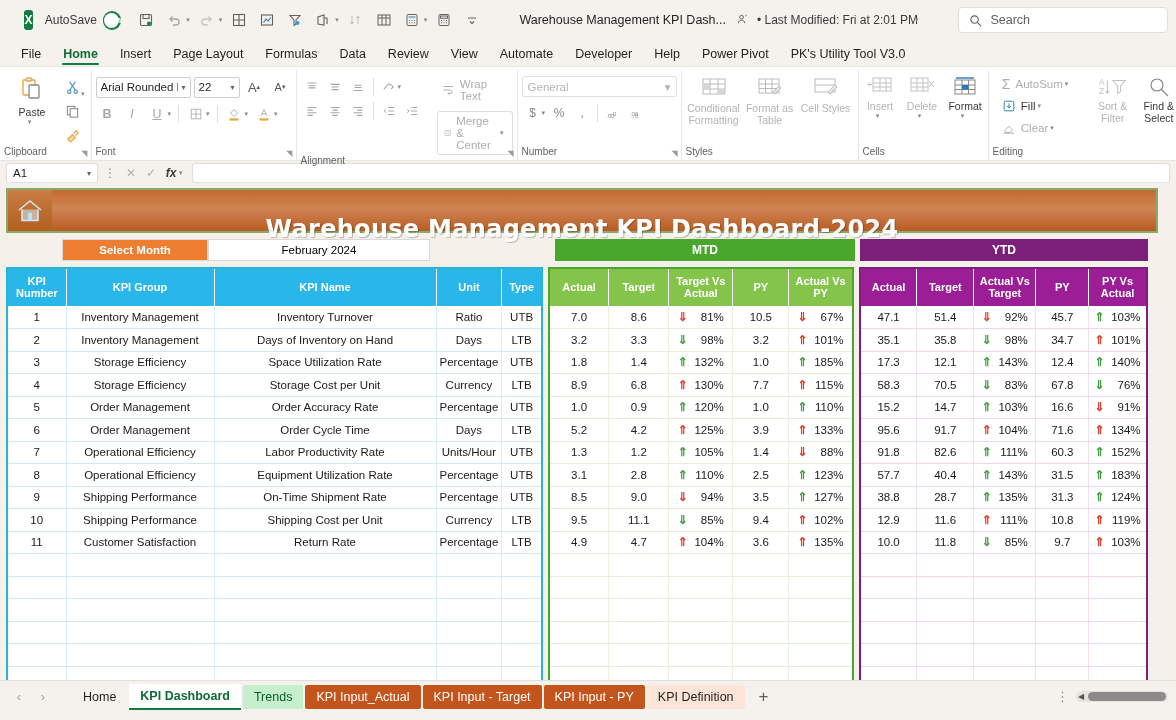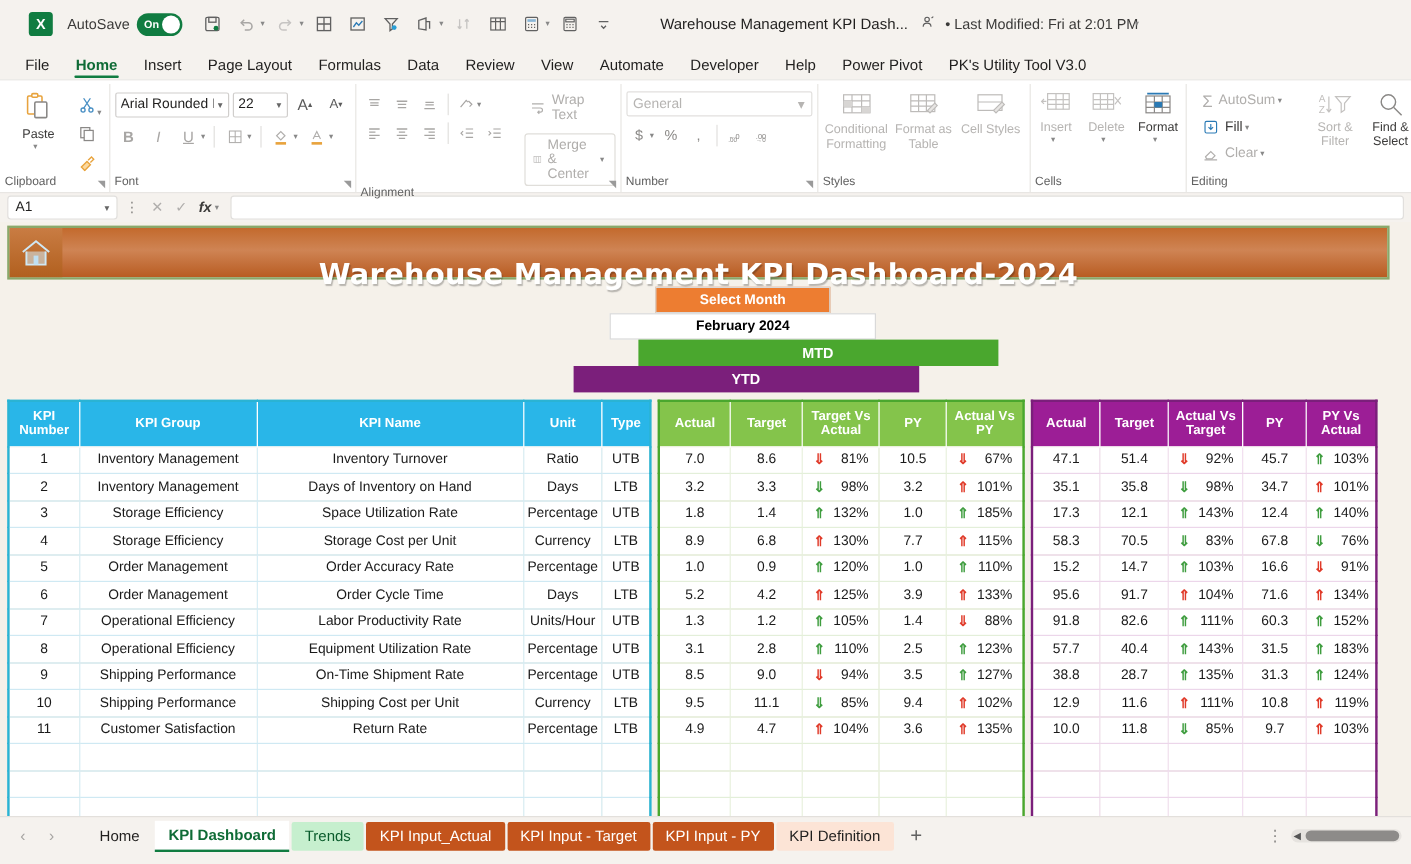--- a/index.html
+++ b/index.html
@@ -168,29 +168,29 @@
   }
   .banner-title {
     flex: 1; text-align: center; color: #fff; font-size: 24px; font-weight: bold;
     letter-spacing: .3px; padding-right: 44px;
     text-shadow: 1px 1px 1px rgba(0,0,0,.25);
     font-family: "DejaVu Sans", sans-serif;
     margin-top: 37px;
   }
 
   
-  .ctl-row { display: flex; align-items: center; margin-top: 6px; padding-left: 62px; gap: 0; flex-direction: column; }
+  .ctl-row { display: flex; align-items: center; margin-top: 6px; padding-left: 62px; gap: 0; }
   .selmonth-lbl {
     width: 146px; height: 22px; background: #ed7d31; color: #fff; font-size: 11.5px;
     font-weight: bold; display: flex; align-items: center; justify-content: center;
     border: 1px solid #d9d9d9;
   }
   .selmonth-val {
     width: 222px; height: 22px; background: #fff; color: #000; font-size: 11.5px;
-    font-weight: bold; display: flex; align-items: center; justify-content: center;
+    font-weight: normal; display: flex; align-items: center; justify-content: center;
     border: 1px solid #d9d9d9;
   }
   .sec-head {
     height: 22px; color: #fff; font-size: 12px; font-weight: bold;
     display: flex; align-items: center; justify-content: center;
   }
   .sec-mtd { background: #4aa72e; width: 300px; margin-left: 125px; }
   .sec-ytd { background: #7b1f7b; width: 288px; margin-left: 5px; }
 
   
@@ -363,20 +363,27 @@
   <span class="share-ico">
     <svg width="13" height="13" viewBox="0 0 14 14" fill="none" stroke="#5a5a5a" stroke-width="1">
         <circle cx="6" cy="4.5" r="2"></circle>
         <path d="M2.5 11c0-2 1.6-3.2 3.5-3.2S9.5 9 9.5 11"></path>
         <path d="M10 3.2l1.6-1.2"></path>
       </svg>
   </span>
   <span class="lastmod">• Last Modified: Fri at 2:01 PM</span>
   <span class="caret">▾</span>
 
+  <div class="searchbox">
+    <svg width="13" height="13" viewBox="0 0 14 14" fill="none" stroke="#616161" stroke-width="1.2">
+        <circle cx="6" cy="6" r="4"></circle>
+        <path d="M9 9l4 4"></path>
+      </svg>
+    <span class="ph">Search</span>
+  </div>
 </div>
 
 <div class="ribbon-tabs">
   <div class="rtab">File</div>
   <div class="rtab active">Home</div>
   <div class="rtab">Insert</div>
   <div class="rtab">Page Layout</div>
   <div class="rtab">Formulas</div>
   <div class="rtab">Data</div>
   <div class="rtab">Review</div>

